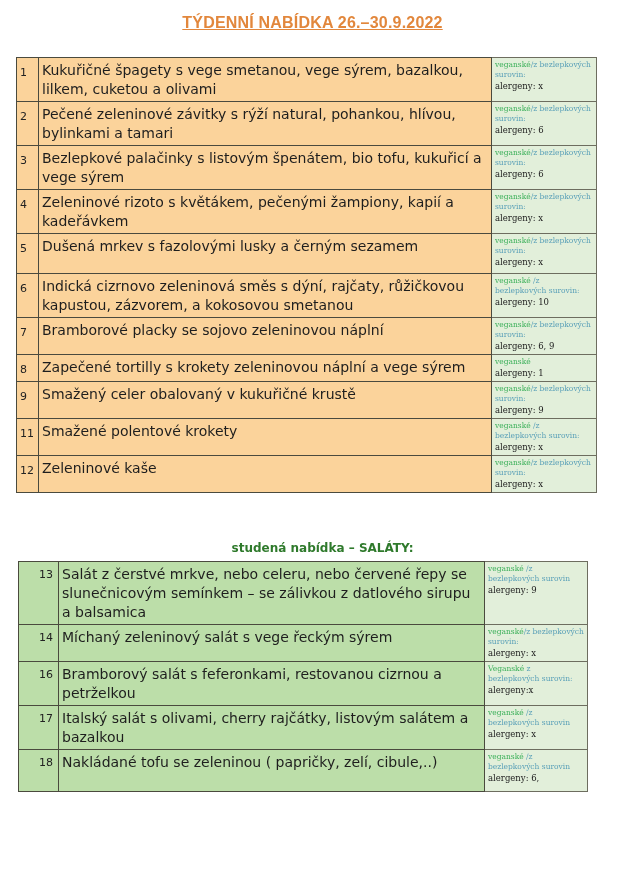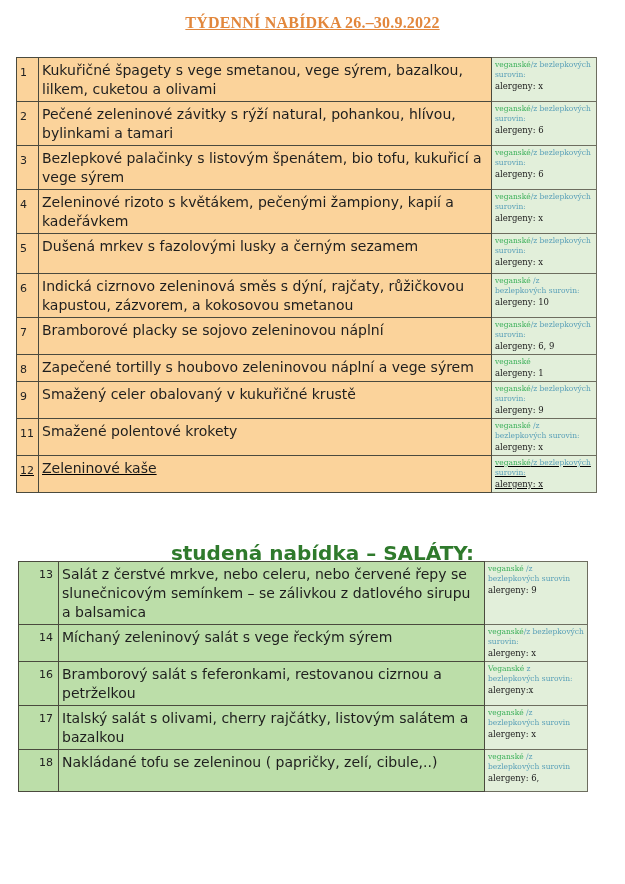--- a/index.html
+++ b/index.html
@@ -1,22 +1,22 @@
 <!DOCTYPE html>
 <html><head>
   <meta charset="utf-8">
   <style>
     html, body { margin: 0; padding: 0; background: #ffffff; }
     body { width: 625px; height: 884px; position: relative; overflow: hidden;
            font-family: "DejaVu Sans", sans-serif; }
     .title { position: absolute; left: 0; width: 625px; top: 14px; text-align: center;
-             font-family: Liberation Serif, serif; font-weight: bold; font-size: 16px;
+             font-family: Liberation Sans, sans-serif; font-weight: bold; font-size: 16px;
              color: #e2873c; text-decoration: underline; letter-spacing: 0.2px; }
     .subtitle { position: absolute; left: 0; width: 625px; top: 541px; text-align: center;
-                font-weight: bold; font-size: 20px; color: #2f7a2c; padding-left: 20px; box-sizing: border-box; }
+                font-weight: bold; font-size: 12px; color: #2f7a2c; padding-left: 20px; box-sizing: border-box; }
     table { position: absolute; border-collapse: collapse; table-layout: fixed; }
     td { border: 1px solid #4a4a3e; vertical-align: top; padding: 0; }
     #hot { left: 16px; top: 57px; width: 581px; }
     #hot td.num, #hot td.name { background: #fbd39b; }
     #hot td.info { background: #e2efda; border-color: #6d6d5f; }
     #cold { left: 18px; top: 561px; width: 570px; }
     #cold td.num, #cold td.name { background: #bcdea9; }
     #cold td.info { background: #e2efda; border-color: #6d6d5f; }
     td.num { width: 18px; font-size: 11px; color: #222; padding: 8px 0 0 3px; }
     #cold td.num { width: 19px; padding: 6px 0 0 20px; }
@@ -64,34 +64,34 @@
         <td class="name">Indická cizrnovo zeleninová směs s dýní, rajčaty, růžičkovou kapustou, zázvorem, a kokosovou smetanou</td>
         <td class="info"><span class="veg">veganské</span><span class="gf"> /z bezlepkových surovin:</span><div class="alg">alergeny: 10</div></td>
       </tr>
       <tr style="height: 37px;">
         <td class="num">7</td>
         <td class="name">Bramborové placky se sojovo zeleninovou náplní</td>
         <td class="info"><span class="veg">veganské</span><span class="gf">/z bezlepkových surovin:</span><div class="alg">alergeny:  6, 9</div></td>
       </tr>
       <tr style="height: 22px;">
         <td class="num">8</td>
-        <td class="name">Zapečené tortilly s houbovo zeleninovou náplní a vege sýrem</td>
+        <td class="name">Zapečené tortilly s krokety zeleninovou náplní a vege sýrem</td>
         <td class="info"><span class="veg">veganské</span><span class="gf"></span><div class="alg">alergeny: 1</div></td>
       </tr>
       <tr style="height: 36px;">
         <td class="num">9</td>
         <td class="name">Smažený celer obalovaný v kukuřičné krustě</td>
         <td class="info"><span class="veg">veganské</span><span class="gf">/z bezlepkových surovin:</span><div class="alg">alergeny: 9</div></td>
       </tr>
       <tr style="height: 36px;">
         <td class="num">11</td>
         <td class="name">Smažené polentové krokety</td>
         <td class="info"><span class="veg">veganské</span><span class="gf"> /z bezlepkových surovin:</span><div class="alg">alergeny: x</div></td>
       </tr>
-      <tr style="height: 37px; text-decoration: underline;">
+      <tr style="height: 37px;">
         <td class="num">12</td>
         <td class="name"> Zeleninové kaše</td>
         <td class="info"><span class="veg">veganské</span><span class="gf">/z bezlepkových surovin:</span><div class="alg">alergeny: x</div></td>
       </tr>
     </tbody>
 </table>
 
 <div class="subtitle">studená nabídka – SALÁTY:</div>
 
 <table id="cold">

